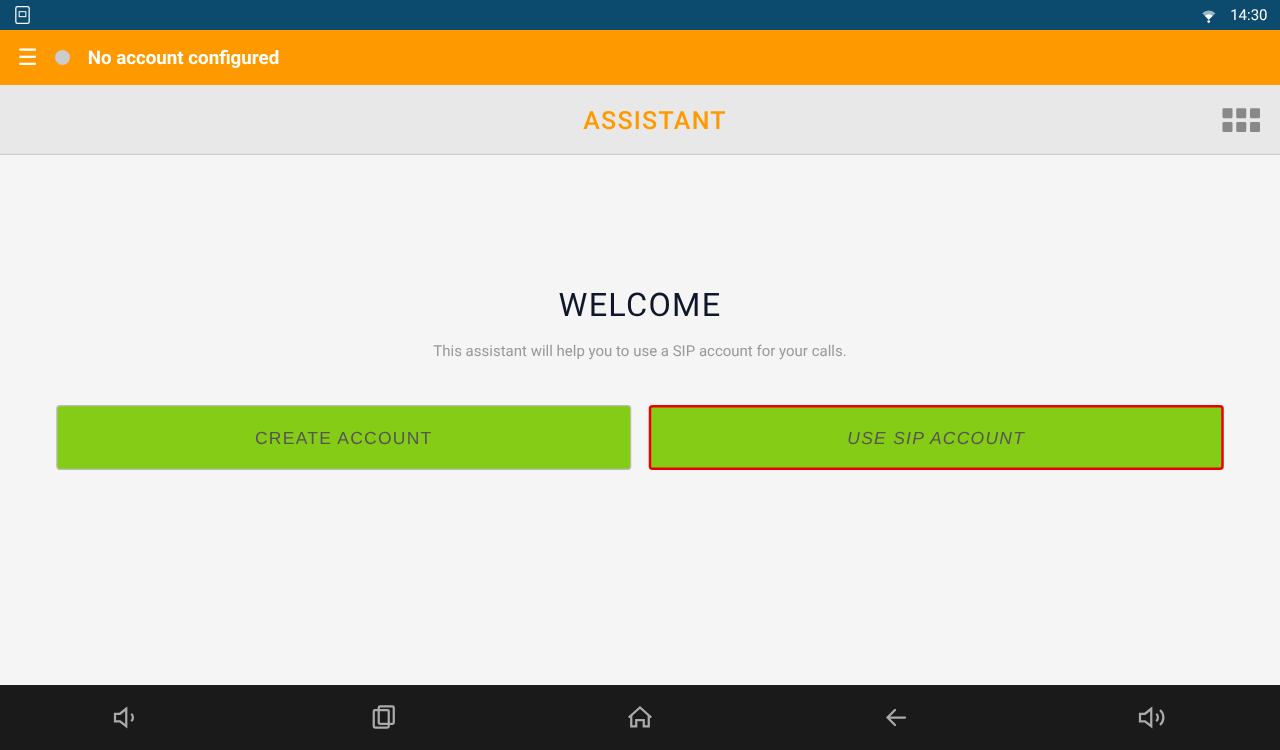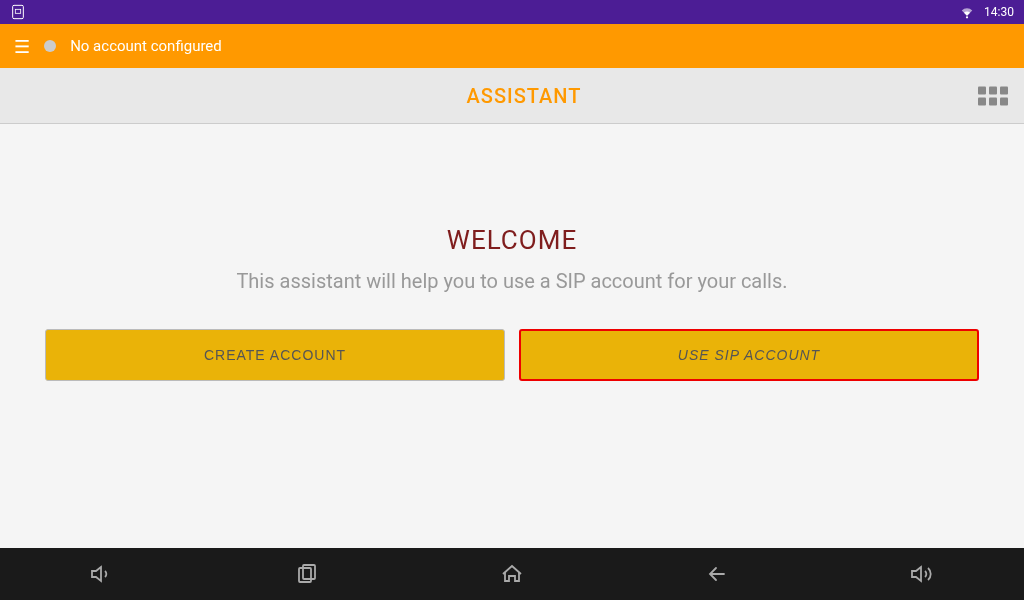--- a/index.html
+++ b/index.html
@@ -8,21 +8,21 @@
       height: 600px;
       font-family: 'Roboto', Arial, sans-serif;
       background: #f0f0f0;
       overflow: hidden;
       display: flex;
       flex-direction: column;
     }
 
     
     .status-bar {
-      background: #4c1d95;
+      background: #0c4a6e;
       height: 24px;
       display: flex;
       align-items: center;
       justify-content: space-between;
       padding: 0 10px;
       flex-shrink: 0;
     }
     .status-bar-left {
       display: flex;
       align-items: center;
@@ -54,21 +54,21 @@
     .account-dot {
       width: 12px;
       height: 12px;
       background: #ccc;
       border-radius: 50%;
       flex-shrink: 0;
     }
     .account-label {
       color: white;
       font-size: 15px;
-      font-weight: 400;
+      font-weight: 700;
     }
 
     
     .header-bar {
       background: #e8e8e8;
       height: 56px;
       display: flex;
       align-items: center;
       justify-content: center;
       position: relative;
@@ -106,40 +106,40 @@
       background: #f5f5f5;
       display: flex;
       flex-direction: column;
       align-items: center;
       justify-content: center;
       padding: 20px;
     }
     .welcome-title {
       font-size: 26px;
       font-weight: 400;
-      color: #7f1d1d;
+      color: #0f172a;
       margin-bottom: 14px;
       letter-spacing: 1px;
     }
     .welcome-subtitle {
-      font-size: 20px;
+      font-size: 12px;
       color: #999;
       margin-bottom: 36px;
       text-align: right;
     }
 
     
     .buttons-grid {
       display: grid;
       grid-template-columns: 460px 460px;
       grid-template-rows: 52px 52px;
       gap: 14px;
     }
     .action-btn {
-      background: #eab308;
+      background: #84cc16;
       border: 1px solid #bbb;
       border-radius: 3px;
       font-size: 14px;
       font-weight: 500;
       color: #555;
       letter-spacing: 1px;
       cursor: pointer;
       text-transform: uppercase;
     }
     .action-btn.highlighted {

